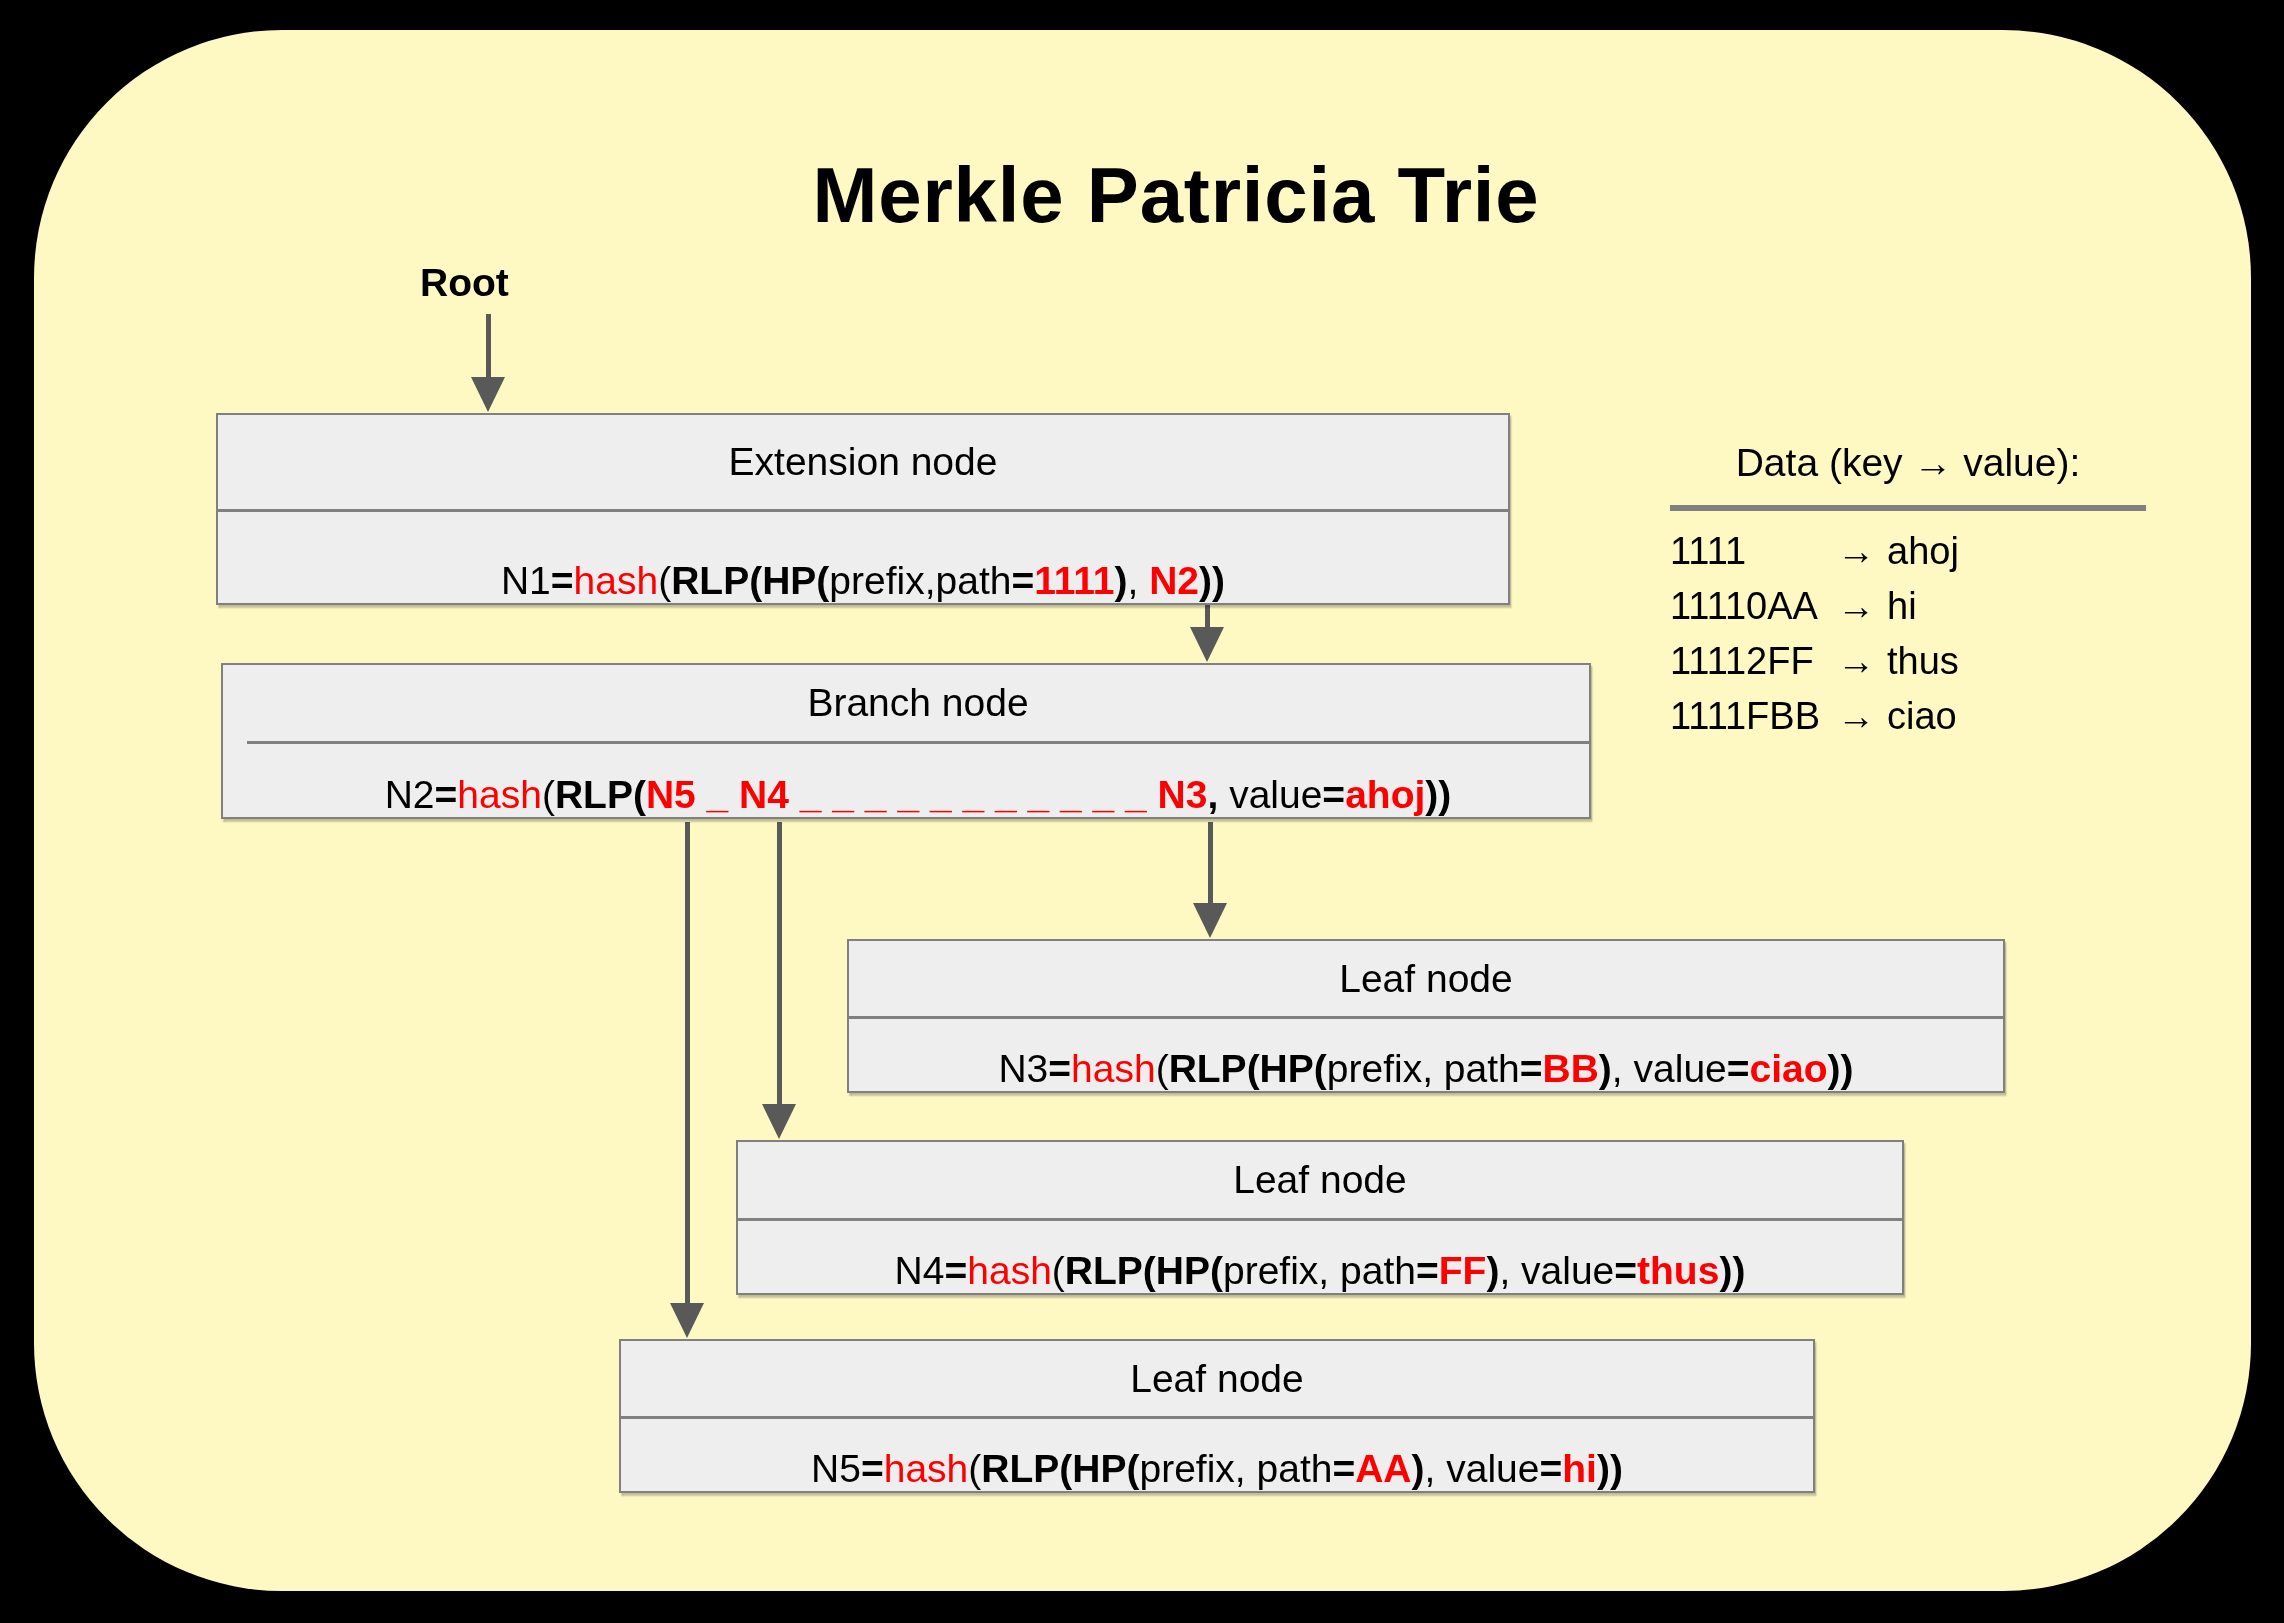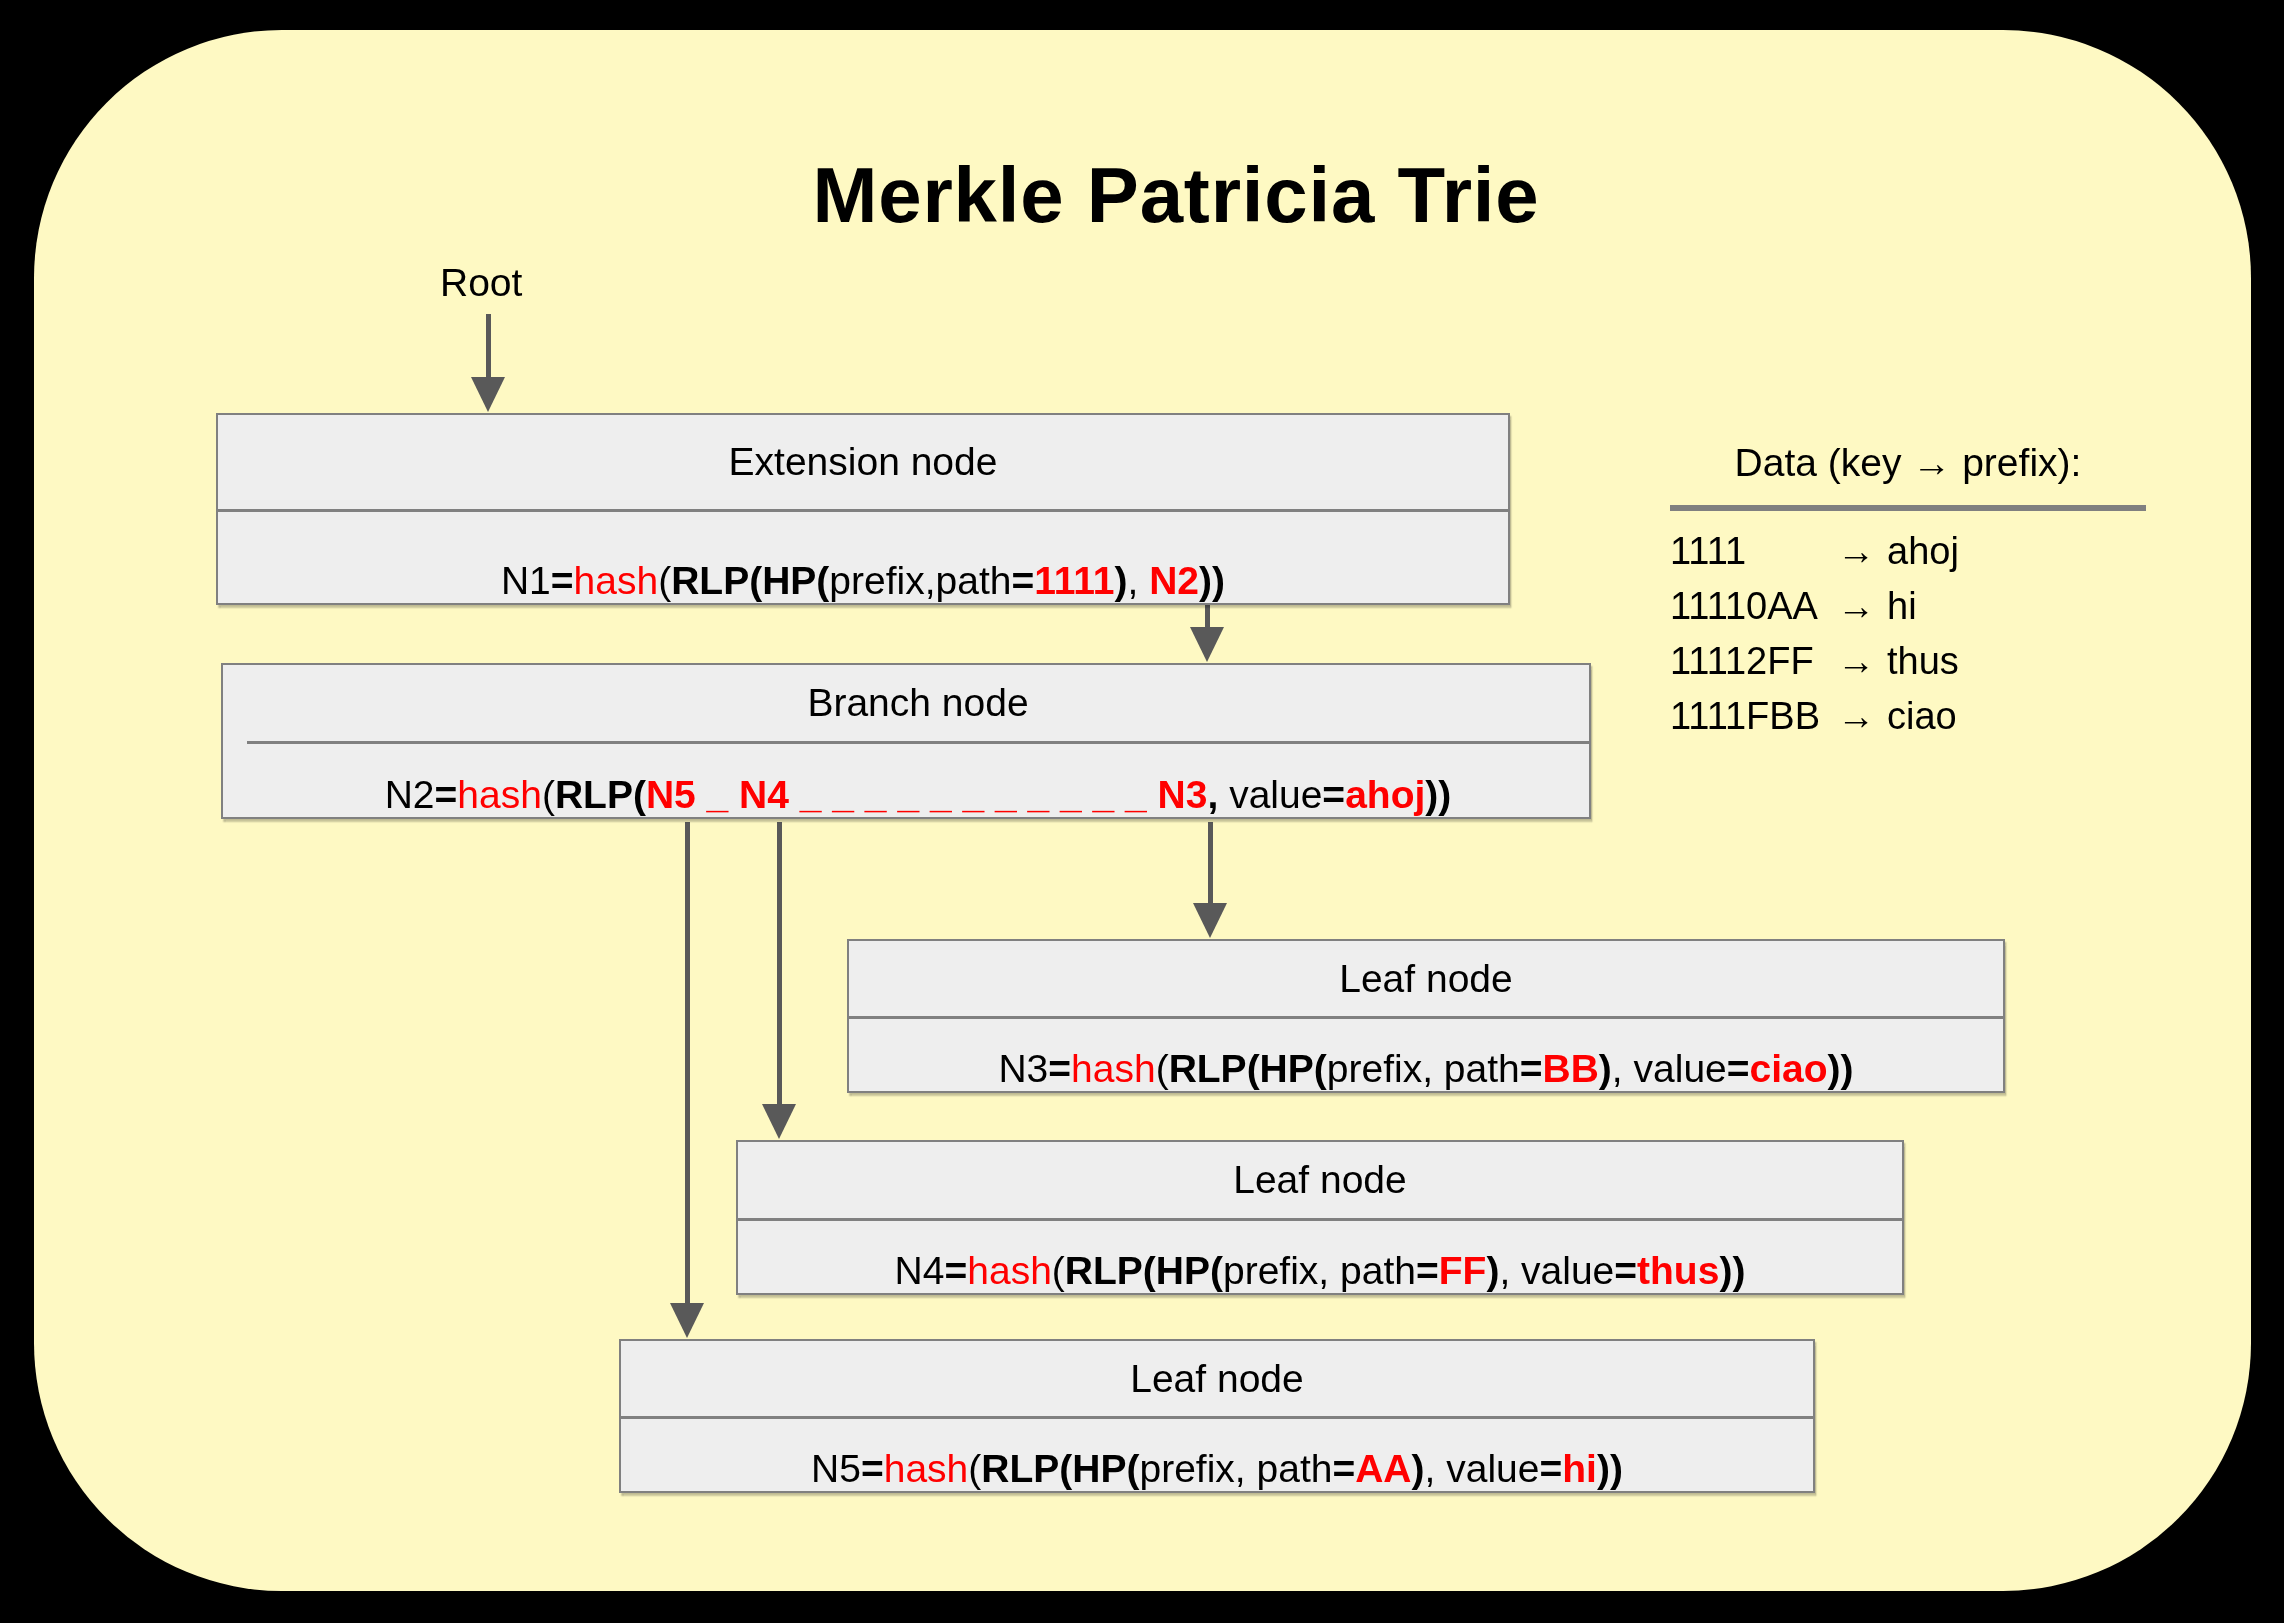--- a/index.html
+++ b/index.html
@@ -29,23 +29,22 @@
     font-size: 78px;
     font-weight: 700;
     color: #000000;
     letter-spacing: 0.8px;
   }
   .root-label {
     position: absolute;
     left: 386px;
     top: 231px;
     font-size: 39px;
-    font-weight: 400;
-    color: #000000;
-    margin-left: 20px;
+    font-weight: 700;
+    color: #000000;
   }
   
   .node-box {
     position: absolute;
     background: #eeeeee;
     border: 2.3px solid #808080;
     box-shadow: 2.3px 3px 1.5px rgba(0,0,0,0.25);
     box-sizing: border-box;
     display: flex;
     flex-direction: column;
@@ -194,21 +193,21 @@
   </div>
 
   <div class="node-box" id="box-leaf-n5">
     <div class="node-header">Leaf node</div>
     <div class="node-body">
       <div class="formula"><span class="seg-plain">N5</span><span class="seg-bold">=</span><span class="seg-red">hash</span><span class="seg-plain">(</span><span class="seg-bold">RLP(HP(</span><span class="seg-plain">prefix, path</span><span class="seg-bold">=</span><span class="seg-redbold">AA</span><span class="seg-bold">)</span><span class="seg-plain">, </span><span class="seg-plain">value</span><span class="seg-bold">=</span><span class="seg-redbold">hi</span><span class="seg-bold">))</span></div>
     </div>
   </div>
 
   <div class="data-panel">
-    <div class="data-header">Data (key → prefix):</div>
+    <div class="data-header">Data (key → value):</div>
     <div class="data-underline"></div>
 
     <div class="data-row">
       <span class="data-key">1111</span>
       <span class="data-arrow">→</span>
       <span class="data-value">ahoj</span>
     </div>
     <div class="data-row">
       <span class="data-key">11110AA</span>
       <span class="data-arrow">→</span>

